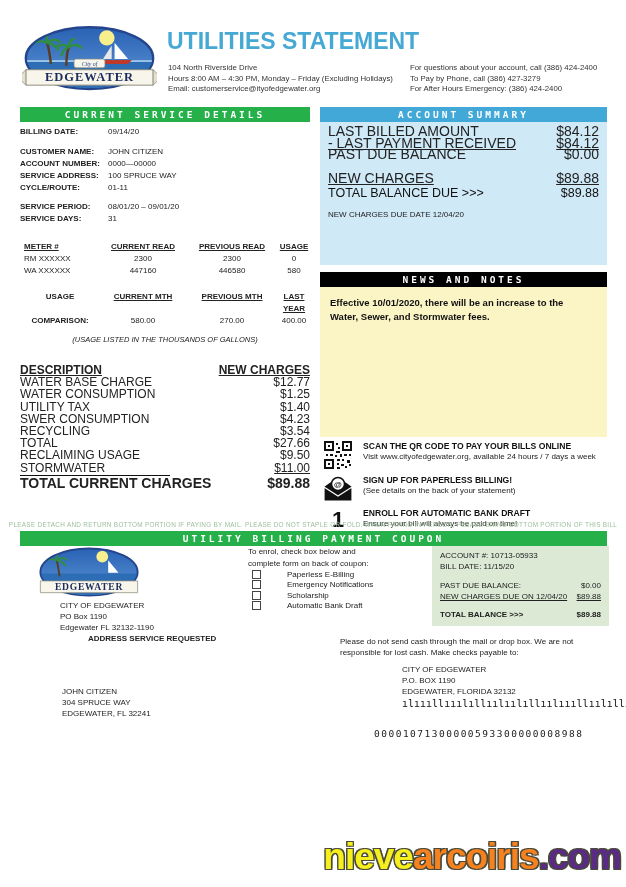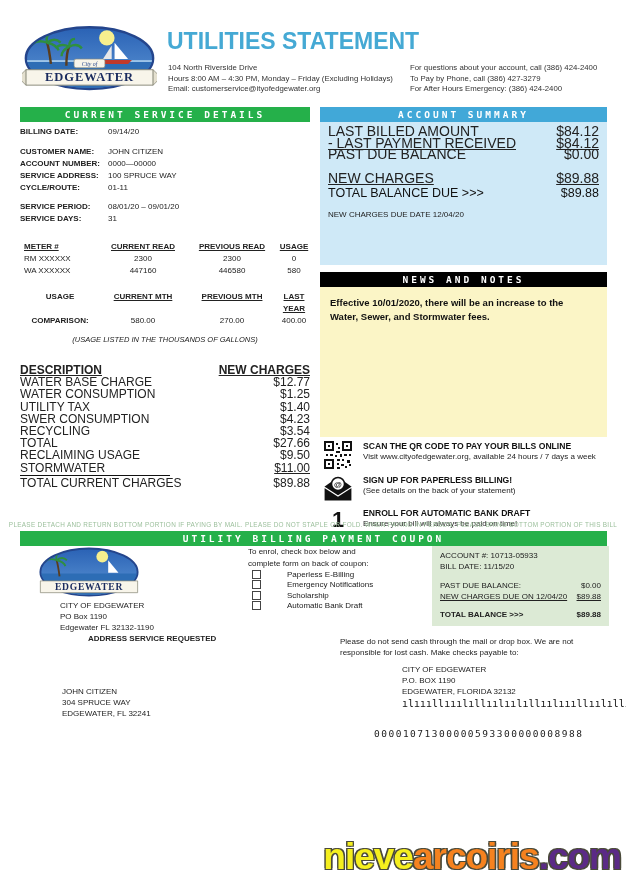--- a/index.html
+++ b/index.html
@@ -27,21 +27,21 @@
   .grid4{display:grid;grid-template-columns:80px 86px 92px 32px;font-size:8px;line-height:12px;text-align:center;}
   .grid4 .c1{text-align:left;padding-left:4px;}
   .th{font-weight:bold;text-decoration:underline;}
   .thb{font-weight:bold;}
 
   .usage-note{font-size:7.5px;font-style:italic;text-align:center;margin-top:8px;}
 
   .charge-row{display:flex;justify-content:space-between;font-size:12px;line-height:12.2px;}
   .charge-row .u{text-decoration:underline;}
   .charges-divider{border-top:1.3px solid #111;width:150px;margin:1px 0;}
-  .charge-total{display:flex;justify-content:space-between;font-size:12px;font-weight:normal;line-height:13px;text-align:right;}
+  .charge-total{display:flex;justify-content:space-between;font-size:14px;font-weight:bold;line-height:13px;text-align:right;}
 
   
   .panel-blue{background:#cfe9f7;height:143px;padding:4px 8px 0;box-sizing:border-box;}
   .as-row{display:flex;justify-content:space-between;font-size:14px;line-height:11.5px;}
   .as-row.ul span{text-decoration:underline;}
   .as-total{display:flex;justify-content:space-between;font-size:12.5px;line-height:16px;color:#111;margin-top:1px;}
   .as-due{font-size:8px;margin-top:9px;}
   .as-thanks{font-size:10.5px;font-weight:bold;margin-top:13px;color:#111;}
 
   .panel-yellow{background:#fbf5c6;height:150px;padding:9px 10px;box-sizing:border-box;}

